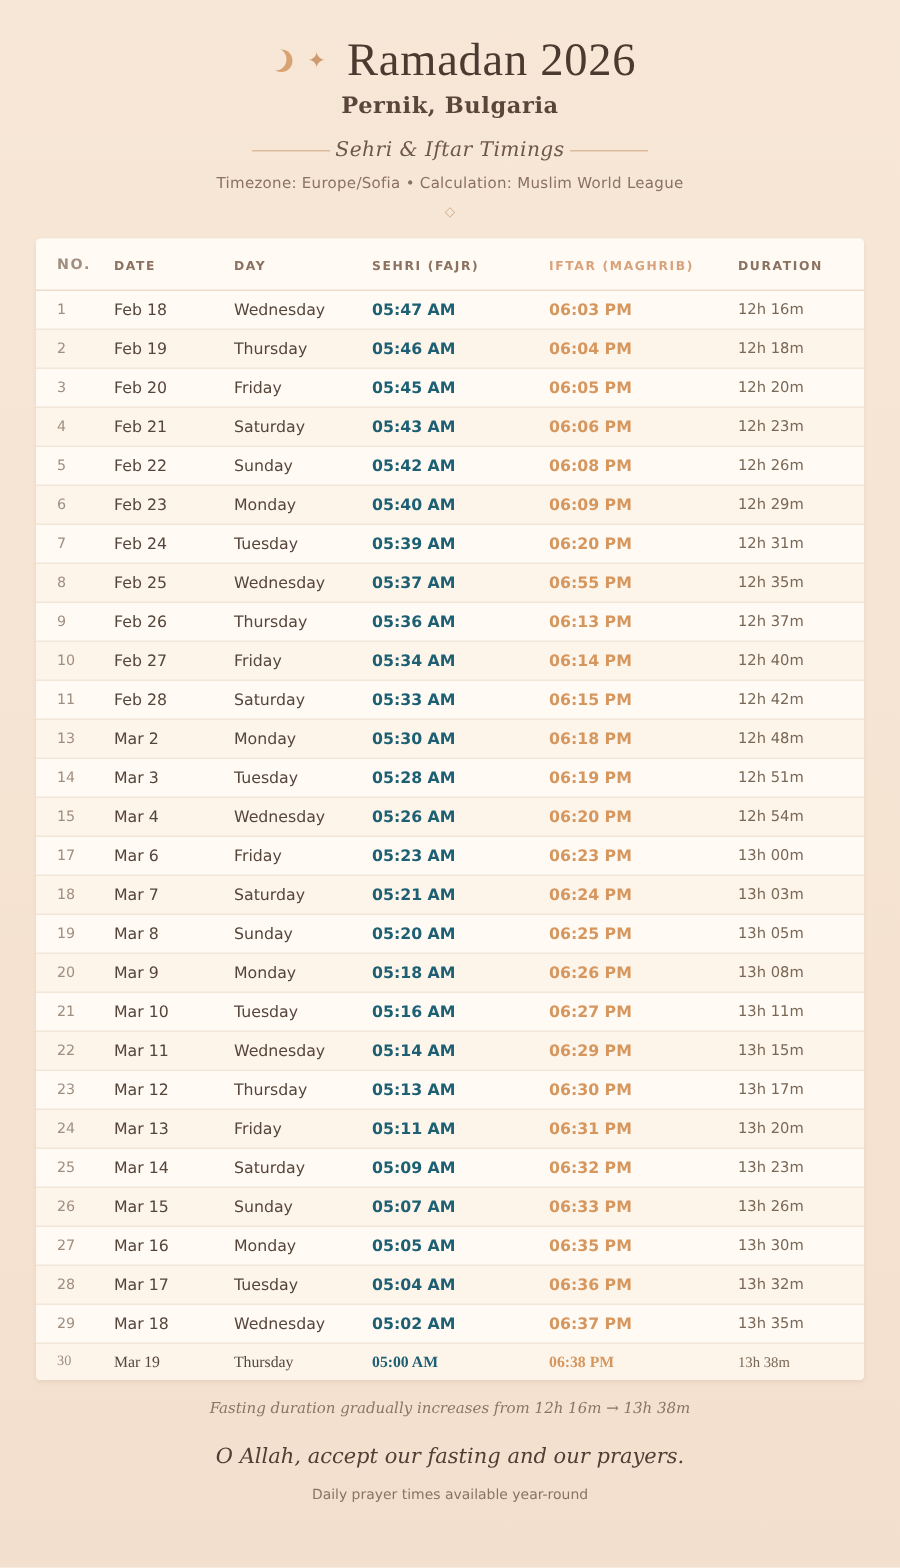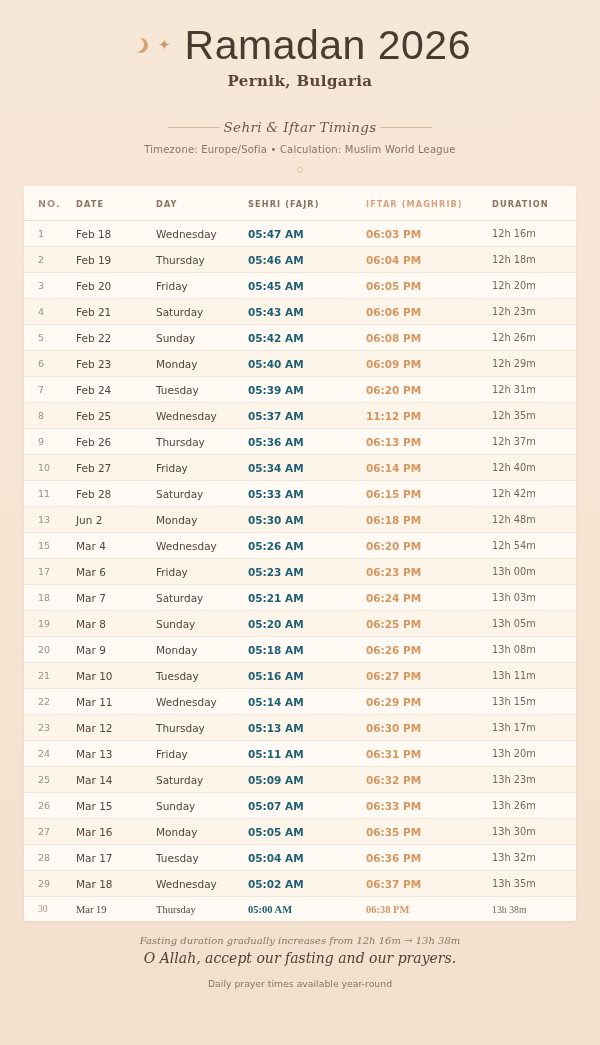--- a/index.html
+++ b/index.html
@@ -48,42 +48,42 @@
     border-radius: 50%;
     box-shadow: 4px 1px 0 0 #d8a273;
   }
   .star-icon {
     color: #cf9a6e;
     font-size: 15px;
     line-height: 1;
     margin-right: 4px;
   }
   .main-title {
-    font-family: Liberation Sans, sans-serif;
-    font-size: 41px;
+    font-family: Liberation Serif, serif;
+    font-size: 31px;
     letter-spacing: 0.5px;
     color: #4b3a2f;
     font-weight: normal;
     margin: 0;
   }
   .subtitle {
     font-family: "DejaVu Serif", serif;
     font-size: 15px;
     font-weight: bold;
     color: #5a453a;
     margin-top: 3px;
     letter-spacing: 0.4px;
     text-align: center;
   }
   .rule-row {
     display: flex;
     align-items: center;
     justify-content: center;
     gap: 4px;
-    margin-top: 29px;
+    margin-top: 13px;
   }
   .rule {
     width: 52px;
     height: 1px;
     background: #ddbb9c;
   }
   .section-label {
     font-family: "DejaVu Serif", serif;
     font-style: italic;
     font-size: 13.5px;
@@ -159,21 +159,21 @@
     font-family: "DejaVu Serif", serif;
     font-style: italic;
     font-size: 10px;
     color: #8c7564;
   }
   .dua {
     font-family: "DejaVu Serif", serif;
     font-style: italic;
     font-size: 14px;
     color: #4f3f34;
-    margin-top: 4px;
+    margin-top: 18px;
   }
   .daily-note {
     font-size: 9.3px;
     color: #8a7362;
     margin-top: 12px;
   }
 </style>
 </head>
 <body>
 
@@ -262,21 +262,21 @@
             <td class="c-day">Tuesday</td>
             <td class="c-sehri">05:39 AM</td>
             <td class="c-iftar">06:20 PM</td>
             <td class="c-dur">12h 31m</td>
           </tr>
           <tr>
             <td class="c-no">8</td>
             <td class="c-date">Feb 25</td>
             <td class="c-day">Wednesday</td>
             <td class="c-sehri">05:37 AM</td>
-            <td class="c-iftar">11:12 PM</td>
+            <td class="c-iftar">06:55 PM</td>
             <td class="c-dur">12h 35m</td>
           </tr>
           <tr>
             <td class="c-no">9</td>
             <td class="c-date">Feb 26</td>
             <td class="c-day">Thursday</td>
             <td class="c-sehri">05:36 AM</td>
             <td class="c-iftar">06:13 PM</td>
             <td class="c-dur">12h 37m</td>
           </tr>
@@ -291,25 +291,33 @@
           <tr>
             <td class="c-no">11</td>
             <td class="c-date">Feb 28</td>
             <td class="c-day">Saturday</td>
             <td class="c-sehri">05:33 AM</td>
             <td class="c-iftar">06:15 PM</td>
             <td class="c-dur">12h 42m</td>
           </tr>
           <tr>
             <td class="c-no">13</td>
-            <td class="c-date">Jun 2</td>
+            <td class="c-date">Mar 2</td>
             <td class="c-day">Monday</td>
             <td class="c-sehri">05:30 AM</td>
             <td class="c-iftar">06:18 PM</td>
             <td class="c-dur">12h 48m</td>
+          </tr>
+          <tr>
+            <td class="c-no">14</td>
+            <td class="c-date">Mar 3</td>
+            <td class="c-day">Tuesday</td>
+            <td class="c-sehri">05:28 AM</td>
+            <td class="c-iftar">06:19 PM</td>
+            <td class="c-dur">12h 51m</td>
           </tr>
           <tr>
             <td class="c-no">15</td>
             <td class="c-date">Mar 4</td>
             <td class="c-day">Wednesday</td>
             <td class="c-sehri">05:26 AM</td>
             <td class="c-iftar">06:20 PM</td>
             <td class="c-dur">12h 54m</td>
           </tr>
           <tr>

